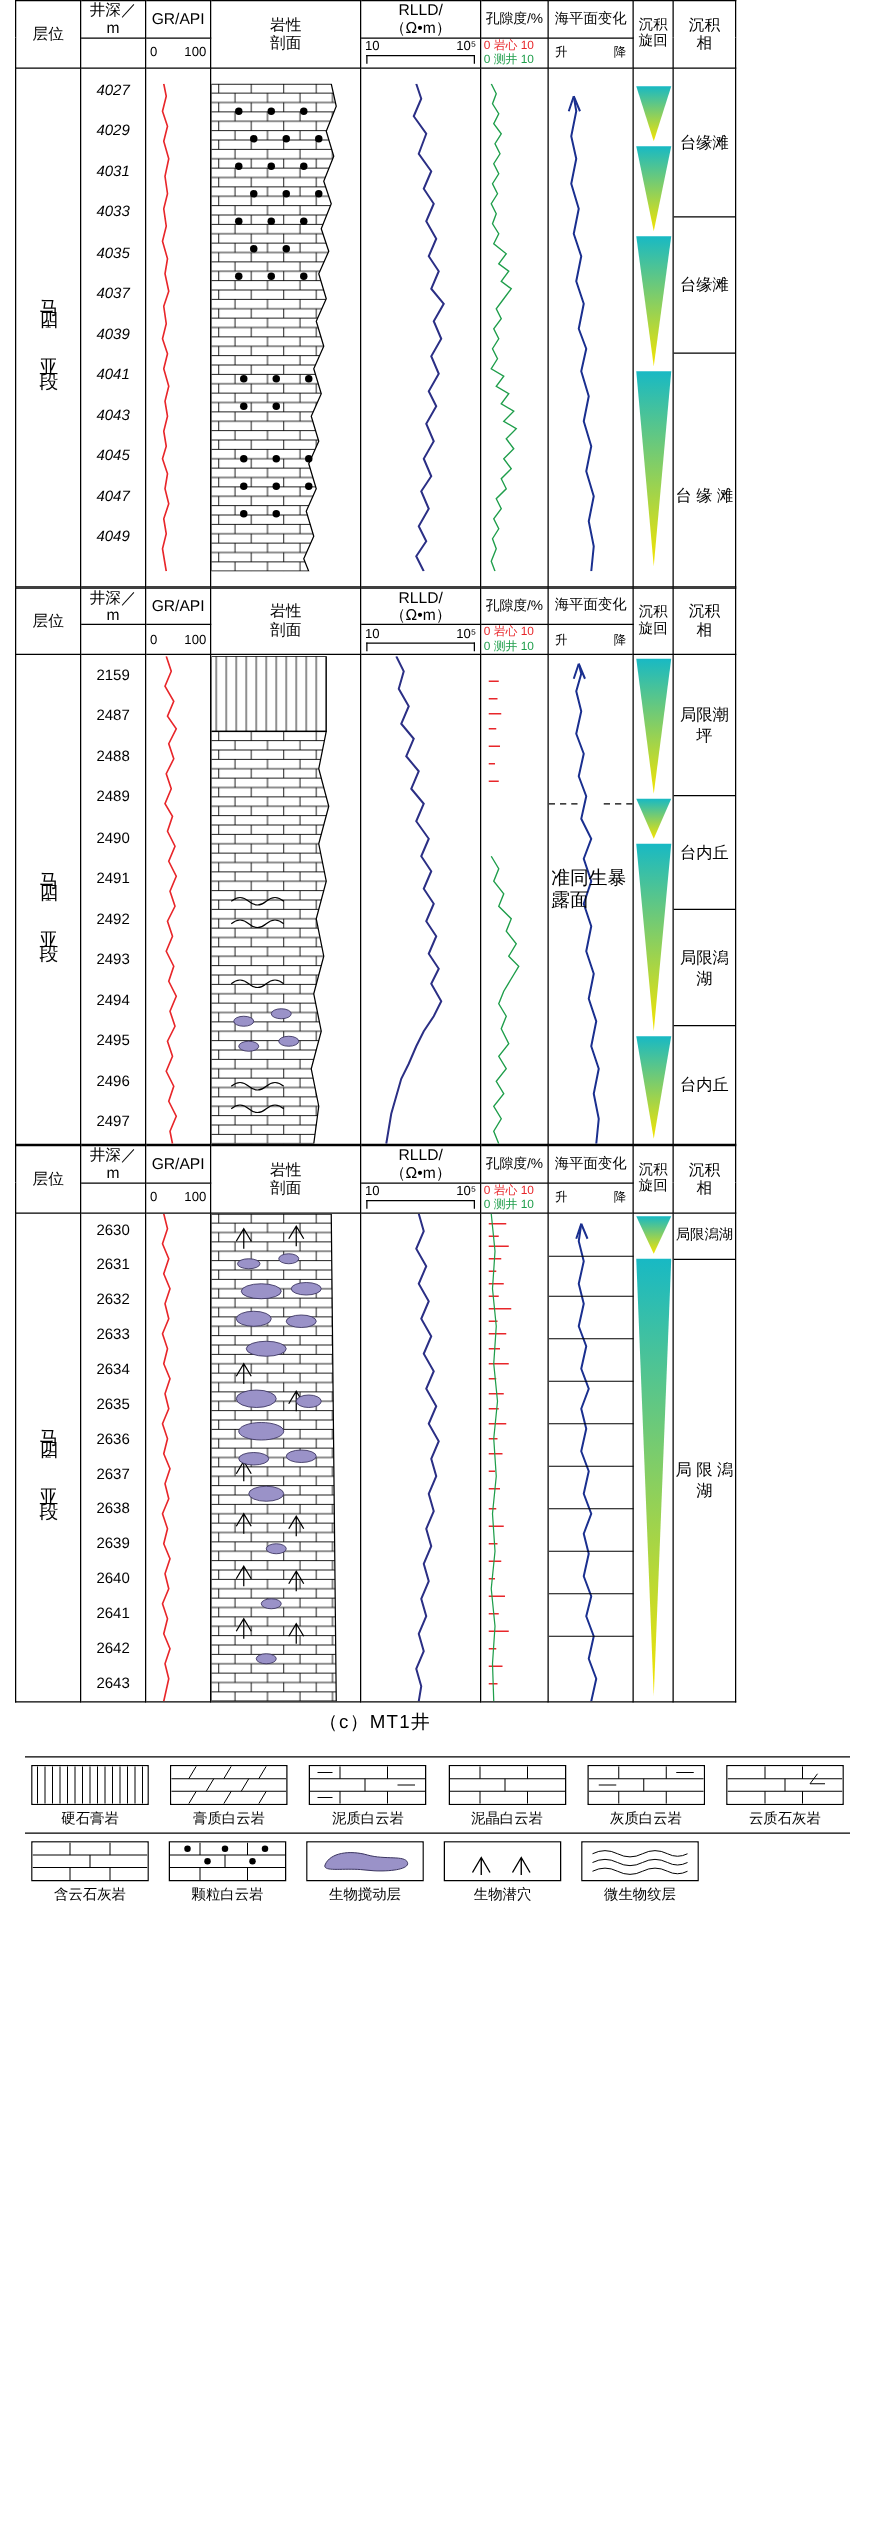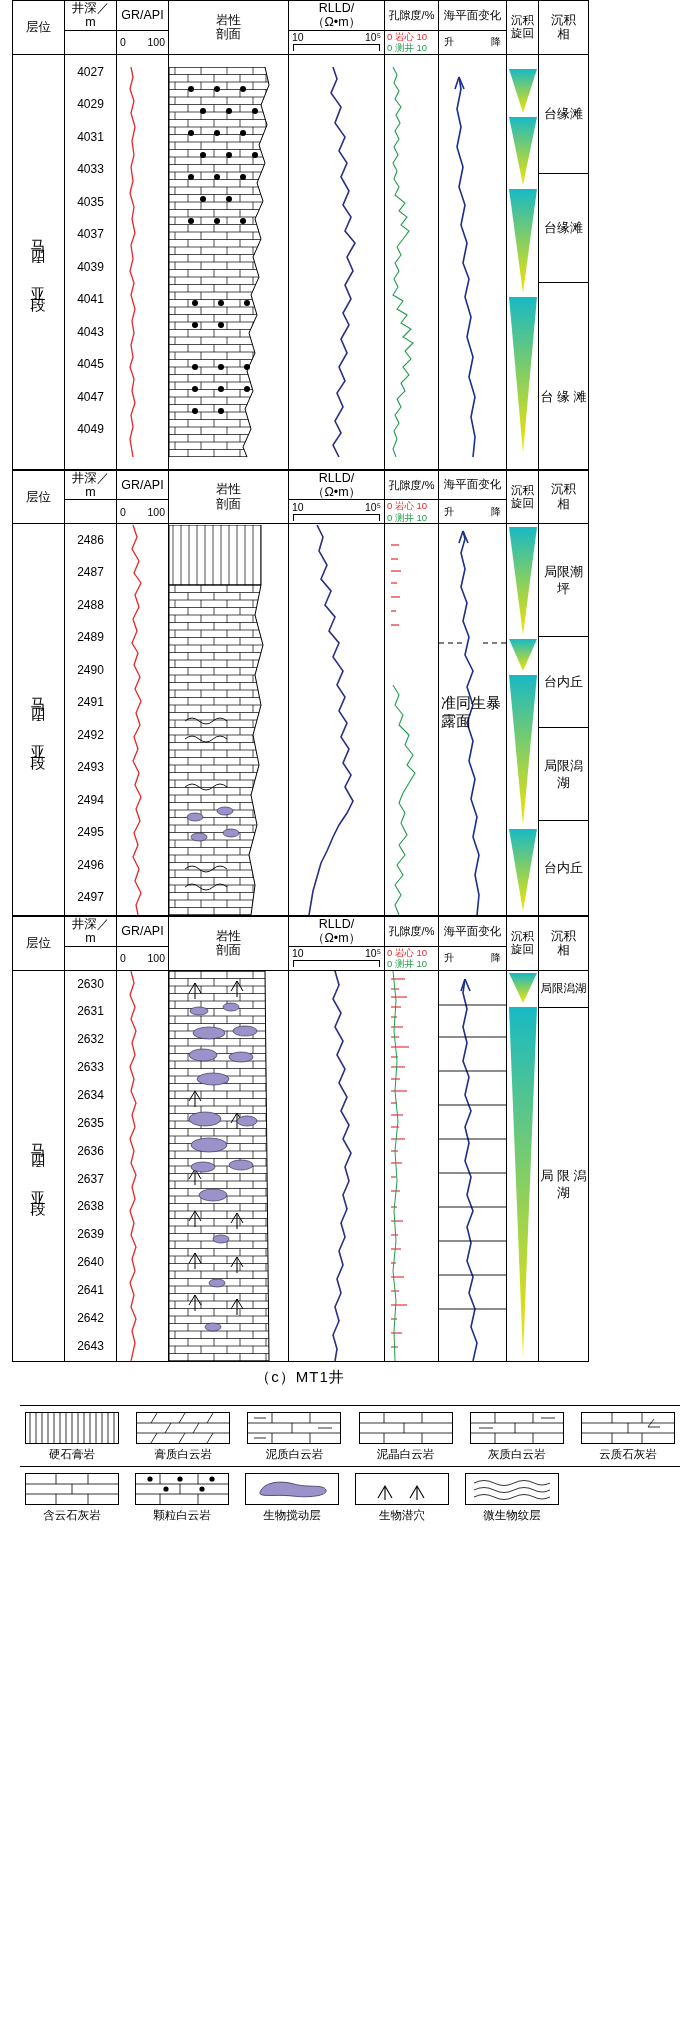--- a/index.html
+++ b/index.html
@@ -108,21 +108,21 @@
       </div>
     </td>
   </tr>
   <tr>
 
     <td style="height:390px;">
       <div class="vtext">马四₁亚段</div>
     </td>
 
     <td style="padding:0;">
-      <div id="dt1-depths" style="height: 410px; position: relative;">
+      <div id="dt1-depths" style="height: 410px; position: relative; font-style: italic;">
                 <div class="depthcell" style="position: absolute; left: 0px; right: 0px; top: 8.25px;">4027</div>
                 <div class="depthcell" style="position: absolute; left: 0px; right: 0px; top: 40.75px;">4029</div>
                 <div class="depthcell" style="position: absolute; left: 0px; right: 0px; top: 73.25px;">4031</div>
                 <div class="depthcell" style="position: absolute; left: 0px; right: 0px; top: 105.75px;">4033</div>
                 <div class="depthcell" style="position: absolute; left: 0px; right: 0px; top: 138.25px;">4035</div>
                 <div class="depthcell" style="position: absolute; left: 0px; right: 0px; top: 170.75px;">4037</div>
                 <div class="depthcell" style="position: absolute; left: 0px; right: 0px; top: 203.25px;">4039</div>
                 <div class="depthcell" style="position: absolute; left: 0px; right: 0px; top: 235.75px;">4041</div>
                 <div class="depthcell" style="position: absolute; left: 0px; right: 0px; top: 268.25px;">4043</div>
                 <div class="depthcell" style="position: absolute; left: 0px; right: 0px; top: 300.75px;">4045</div>
@@ -303,21 +303,21 @@
         <span>降</span>
       </div>
     </td>
   </tr>
   <tr>
     <td style="height:390px;">
       <div class="vtext">马四₁亚段</div>
     </td>
     <td style="padding:0;">
       <div id="m104-depths" style="height: 390px; position: relative;">
-                <div class="depthcell" style="position: absolute; left: 0px; right: 0px; top: 8.25px;">2486</div>
+                <div class="depthcell" style="position: absolute; left: 0px; right: 0px; top: 8.25px;">2159</div>
                 <div class="depthcell" style="position: absolute; left: 0px; right: 0px; top: 40.75px;">2487</div>
                 <div class="depthcell" style="position: absolute; left: 0px; right: 0px; top: 73.25px;">2488</div>
                 <div class="depthcell" style="position: absolute; left: 0px; right: 0px; top: 105.75px;">2489</div>
                 <div class="depthcell" style="position: absolute; left: 0px; right: 0px; top: 138.25px;">2490</div>
                 <div class="depthcell" style="position: absolute; left: 0px; right: 0px; top: 170.75px;">2491</div>
                 <div class="depthcell" style="position: absolute; left: 0px; right: 0px; top: 203.25px;">2492</div>
                 <div class="depthcell" style="position: absolute; left: 0px; right: 0px; top: 235.75px;">2493</div>
                 <div class="depthcell" style="position: absolute; left: 0px; right: 0px; top: 268.25px;">2494</div>
                 <div class="depthcell" style="position: absolute; left: 0px; right: 0px; top: 300.75px;">2495</div>
                 <div class="depthcell" style="position: absolute; left: 0px; right: 0px; top: 333.25px;">2496</div>

